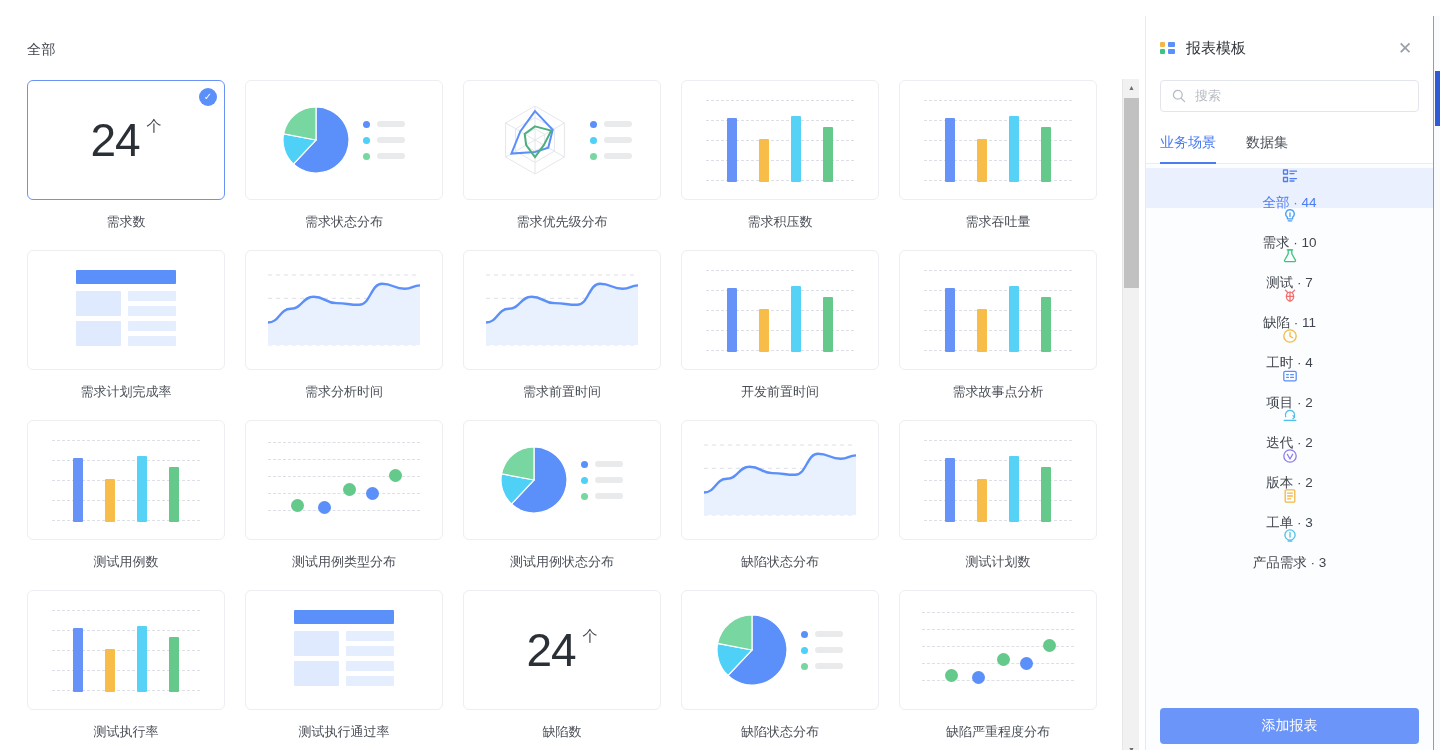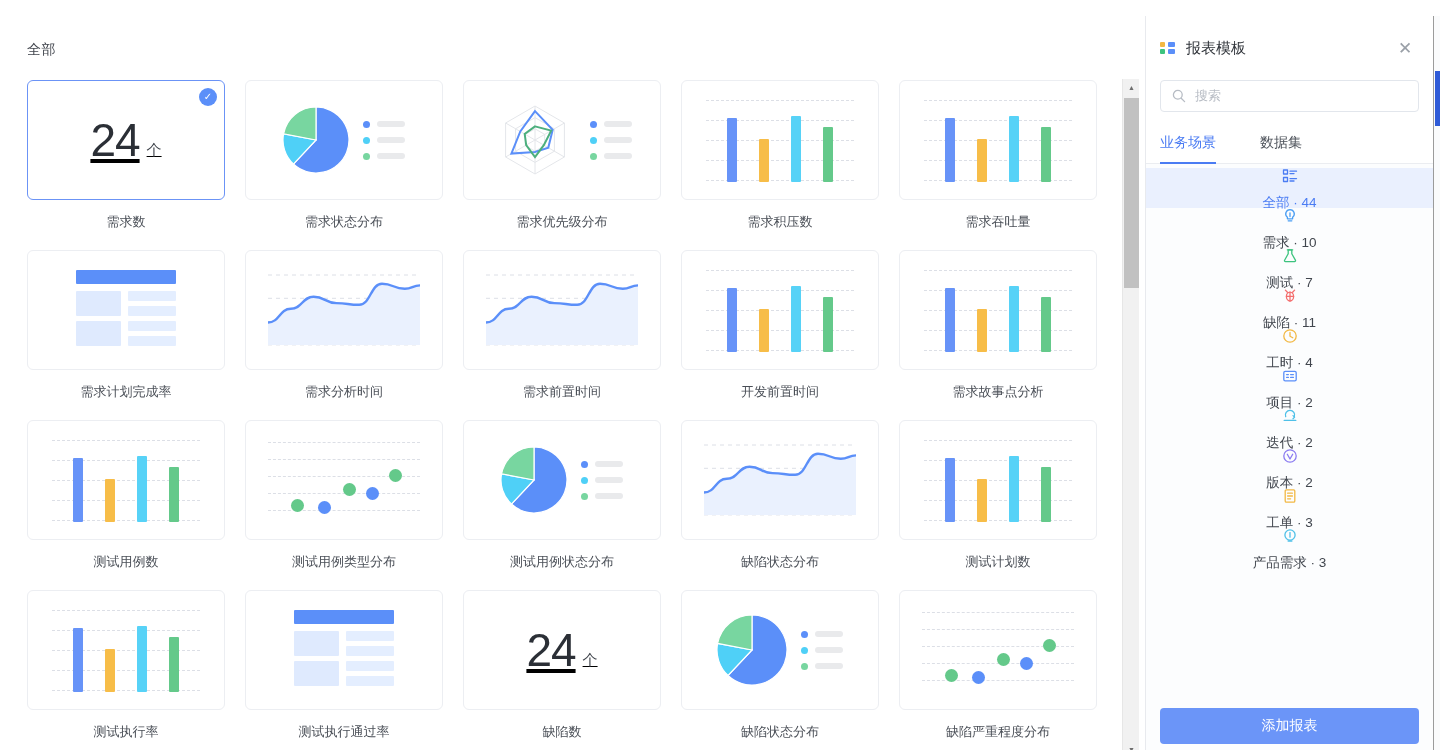--- a/index.html
+++ b/index.html
@@ -44,21 +44,21 @@
     background: #5b8ff9; color: #fff;
     font-size: 10px; line-height: 18px; text-align: center;
   }
   .card.selected .check-badge { right: 7px; top: 7px; }
   .card-label {
     margin-top: 13px; text-align: center;
     font-size: 13px; color: #4a4f57;
   }
 
   
-  .viz-number { display: flex; align-items: flex-end; justify-content: center; text-decoration: underline; }
+  .viz-number { display: flex; justify-content: center; }
   .viz-number .num {
     font-size: 46px; color: #2b2f36; font-weight: 400; line-height: 1;
     letter-spacing: -1px;
   }
   .viz-number .unit { font-size: 15px; color: #3d424a; margin-left: 7px; margin-bottom: 3px; }
 
   
   .viz-pie { display: flex; align-items: center; gap: 14px; }
   .legend { display: flex; flex-direction: column; gap: 9px; }
   .legend-row { display: flex; align-items: center; gap: 7px; }
@@ -141,21 +141,21 @@
     display: flex; align-items: center; justify-content: center; cursor: pointer;
   }
   .search-wrap { padding: 0 14px 14px; background:#fff; }
   .search-box {
     height: 32px; border: 1px solid #e2e6ec; border-radius: 4px;
     display: flex; align-items: center; gap: 8px; padding: 0 10px;
     background: #fff;
   }
   .search-ph { font-size: 13px; color: #b7bcc4; }
   .tabs {
-    display: flex; gap: 44px; padding: 0 14px;
+    display: flex; gap: 30px; padding: 0 14px;
     border-bottom: 1px solid #ebedf1; background: #fff;
   }
   .tab {
     font-size: 14px; color: #4d525a; padding: 8px 0 11px;
     position: relative; cursor: pointer;
   }
   .tab.active { color: #4b7cf3; }
   .tab.active::after {
     content: ""; position: absolute; left: 0; right: 0; bottom: -1px;
     height: 2px; background: #4b7cf3;

